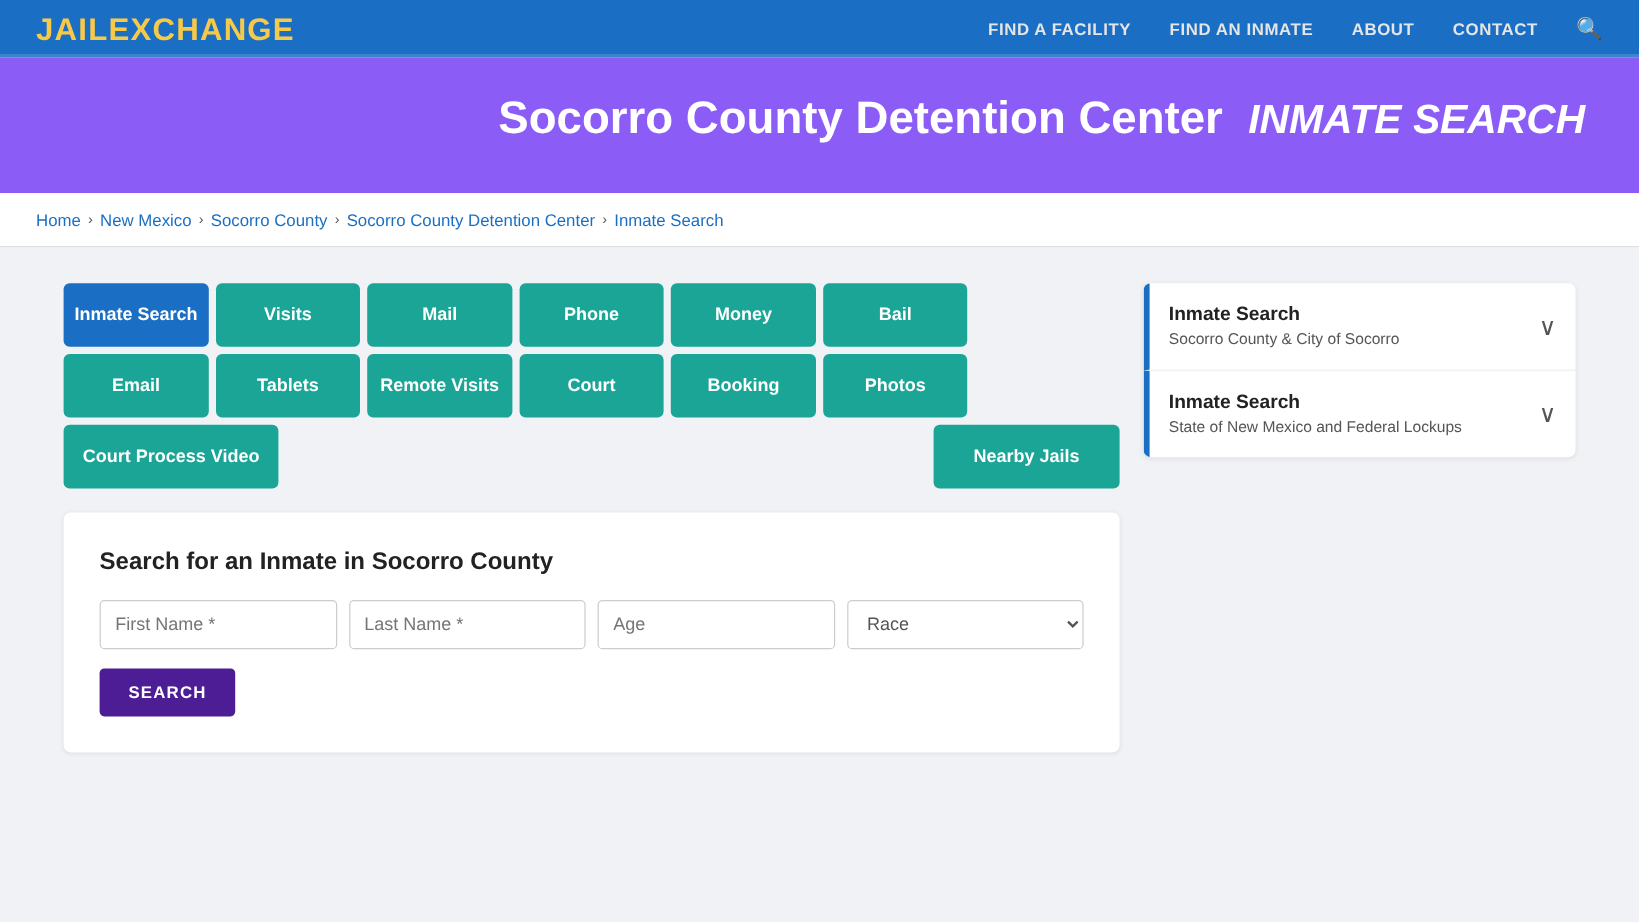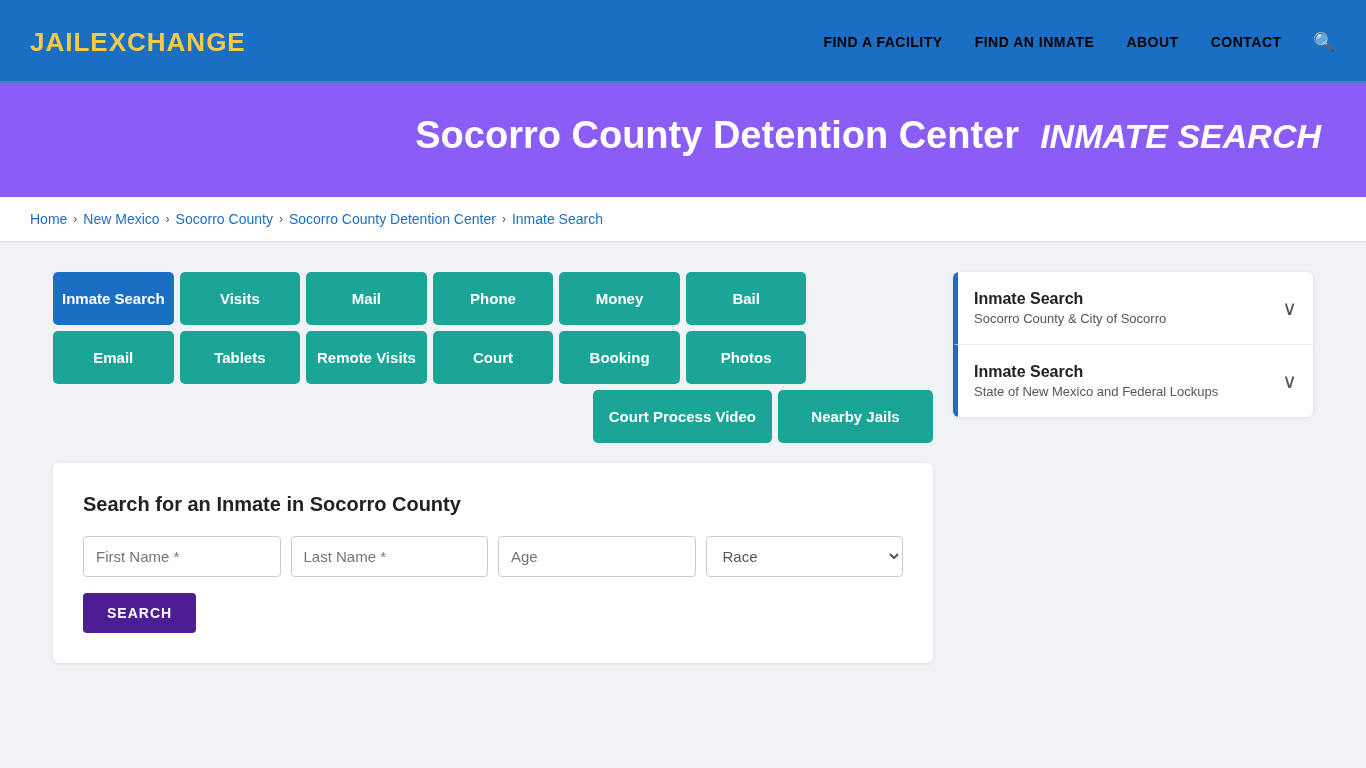--- a/index.html
+++ b/index.html
@@ -5,21 +5,21 @@
     * { margin: 0; padding: 0; box-sizing: border-box; }
     body { font-family: Arial, sans-serif; background: #f0f2f5; color: #333; }
 
     
     nav {
       background: #1a6fc4;
       display: flex;
       align-items: center;
       justify-content: space-between;
       padding: 0 30px;
-      height: 84px;
+      height: 48px;
       position: relative;
     }
     nav::after {
       content: '';
       position: absolute;
       bottom: 0; left: 0; right: 0;
       height: 3px;
       background: #fff;
       opacity: 0.15;
     }
@@ -31,21 +31,21 @@
     }
     .logo span {
       color: #f7c948;
     }
     .nav-links {
       display: flex;
       align-items: center;
       gap: 32px;
     }
     .nav-links a {
-      color: #000000;
+      color: #e5e5e5;
       text-decoration: none;
       font-size: 14px;
       font-weight: 700;
       letter-spacing: 0.5px;
     }
     .nav-search-icon {
       color: #fff;
       font-size: 18px;
       cursor: pointer;
     }
@@ -124,21 +124,21 @@
     }
     .tab-grid-row2 {
       display: grid;
       grid-template-columns: repeat(7, 1fr);
       gap: 6px;
       margin-bottom: 6px;
     }
     .tab-grid-row3 {
       display: flex;
       gap: 6px;
-      justify-content: flex-end;
+      justify-content: space-between;
       margin-bottom: 20px;
     }
     .tab-grid-row3 .tab-btn {
       min-width: 155px;
       padding: 18px 16px;
     }
 
     
     .search-card {
       background: #fff;

